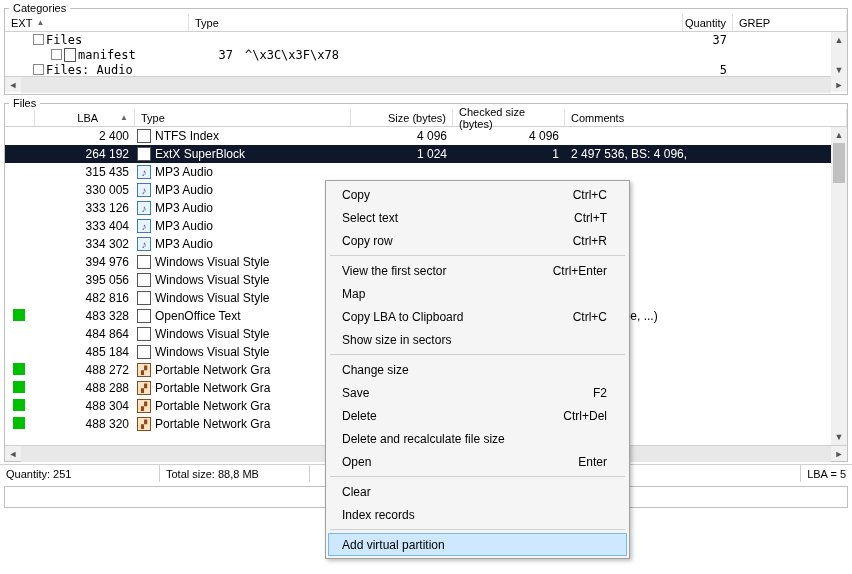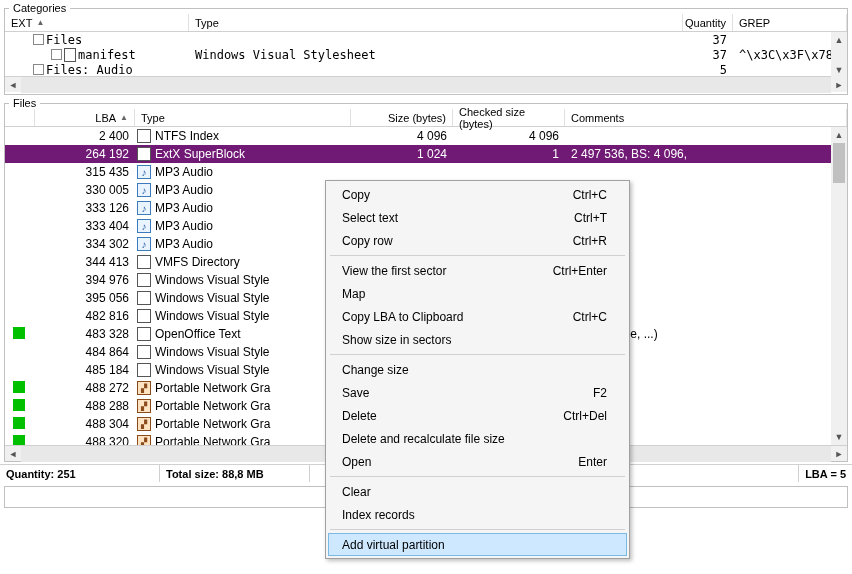--- a/index.html
+++ b/index.html
@@ -25,43 +25,43 @@
 .hscroll { height: 16px; background: #f0f0f0; border-top: 1px solid #d0d0d0; display: flex; align-items: center; }
 .hscroll .arrow { width: 16px; height: 16px; display: flex; align-items: center; justify-content: center; font-size: 9px; color: #555; }
 .hscroll .track { flex: 1; height: 16px; background: #e8e8e8; }
 .vscroll { position: absolute; right: 0; top: 18px; bottom: 16px; width: 16px; background: #f0f0f0; display: flex; flex-direction: column; }
 .vscroll .arrow { height: 16px; display: flex; align-items: center; justify-content: center; font-size: 9px; color: #555; }
 .vscroll .track { flex: 1; }
 .files-body { height: 352px; position: relative; }
 .files-header { display: flex; border-bottom: 1px solid #d0d0d0; height: 18px; align-items: center; font-size: 11px; }
 .files-header > div { border-right: 1px solid #e0e0e0; padding: 0 6px; height: 100%; display: flex; align-items: center; }
 .fh-mark { width: 30px; }
-.fh-lba { width: 100px; justify-content: flex-end; }
+.fh-lba { width: 100px; justify-content: flex-end; gap: 18px; }
 .fh-type { width: 216px; }
 .fh-size { width: 102px; justify-content: flex-end; }
 .fh-csize { width: 112px; justify-content: flex-end; }
 .fh-comments { flex: 1; }
 .files-rows { height: 318px; overflow: hidden; font-family: Liberation Sans, sans-serif; font-size: 12px; }
 .frow { display: flex; height: 18px; align-items: center; }
-.frow.selected { background: #701a75; color: #fff; }
+.frow.selected { background: #0f172a; color: #fff; }
 .frow .c-mark { width: 30px; padding-left: 8px; }
 .frow .c-lba { width: 100px; text-align: right; padding-right: 6px; }
 .frow .c-type { width: 216px; display: flex; align-items: center; gap: 4px; padding-left: 2px; overflow: hidden; white-space: nowrap; }
 .frow .c-size { width: 102px; text-align: right; padding-right: 6px; }
 .frow .c-csize { width: 112px; text-align: right; padding-right: 6px; }
 .frow .c-comments { flex: 1; padding-left: 6px; overflow: hidden; white-space: nowrap; }
 .greensq { width: 12px; height: 12px; background: #00c000; display: inline-block; }
 .ico { width: 14px; height: 14px; display: inline-flex; align-items: center; justify-content: center; font-size: 10px; }
 .ico-doc { border: 1px solid #555; background: #fff; }
 .ico-mp3 { border: 1px solid #3a7abd; background: #eaf4ff; color: #2a5a9a; }
 .ico-mp3::before { content: "♪"; }
 .ico-png { border: 1px solid #8a4a1a; background: #ffe4c4; color: #8a4a1a; }
 .ico-png::before { content: "▞"; font-size: 8px; }
 .status { display: flex; height: 18px; border-top: 1px solid #d0d0d0; font-size: 11px; align-items: center; }
-.status > div { border-right: 1px solid #d0d0d0; padding: 0 6px; height: 100%; display: flex; align-items: center; font-weight: bold; }
+.status > div { border-right: 1px solid #d0d0d0; padding: 0 6px; height: 100%; display: flex; align-items: center; }
 .status .s1 { width: 160px; }
 .status .s2 { width: 150px; }
 .status .sgap { flex: 1; }
 .status .s3 { border-right: none; }
 .blankbar { height: 22px; border: 1px solid #c0c0c0; margin: 4px; background: #fff; }
 .ctxmenu { position: absolute; left: 325px; top: 180px; width: 305px; background: #f5f5f5; border: 1px solid #a0a0a0; box-shadow: 2px 2px 4px rgba(0,0,0,0.25); z-index: 100; padding: 2px; }
 .ctxmenu .mi { display: flex; justify-content: space-between; align-items: center; height: 23px; padding: 0 20px 0 14px; font-size: 12px; }
 .ctxmenu .mi.hover { background: #cde8ff; border: 1px solid #7ab8e6; padding: 0 19px 0 13px; }
 .ctxmenu .sep { height: 1px; background: #d0d0d0; margin: 3px 2px; }
 .files-vscroll { position: absolute; right: 0; top: 18px; bottom: 16px; width: 16px; background: #f0f0f0; display: flex; flex-direction: column; }
@@ -93,21 +93,20 @@
           <div class="type-c"></div>
           <div class="qty-c">37</div>
           <div class="grep-c"></div>
         </div>
         <div class="cat-row">
           <div class="tree" style="padding-left: 46px;">
             <span class="chk"></span>
             <span class="doc-icon"></span>
             <span> manifest</span>
           </div>
-          <div class="type-c">Windows Visual Stylesheet</div>
           <div class="qty-c">37</div>
           <div class="grep-c">^\x3C\x3F\x78</div>
         </div>
         <div class="cat-row">
           <div class="tree" style="padding-left: 28px;">
             <span class="chk"></span>
             <span> Files: Audio</span>
           </div>
           <div class="type-c"></div>
           <div class="qty-c">5</div>
@@ -214,31 +213,20 @@
           <div class="c-type">
             <span class="ico ico-mp3"></span>
             <span>MP3 Audio</span>
           </div>
           <div class="c-size"></div>
           <div class="c-csize"></div>
           <div class="c-comments"></div>
         </div>
         <div class="frow">
           <div class="c-mark"></div>
-          <div class="c-lba">344 413</div>
-          <div class="c-type">
-            <span class="ico ico-doc"></span>
-            <span>VMFS Directory</span>
-          </div>
-          <div class="c-size"></div>
-          <div class="c-csize"></div>
-          <div class="c-comments"></div>
-        </div>
-        <div class="frow">
-          <div class="c-mark"></div>
           <div class="c-lba">394 976</div>
           <div class="c-type">
             <span class="ico ico-doc"></span>
             <span>Windows Visual Style</span>
           </div>
           <div class="c-size"></div>
           <div class="c-csize"></div>
           <div class="c-comments"></div>
         </div>
         <div class="frow">

